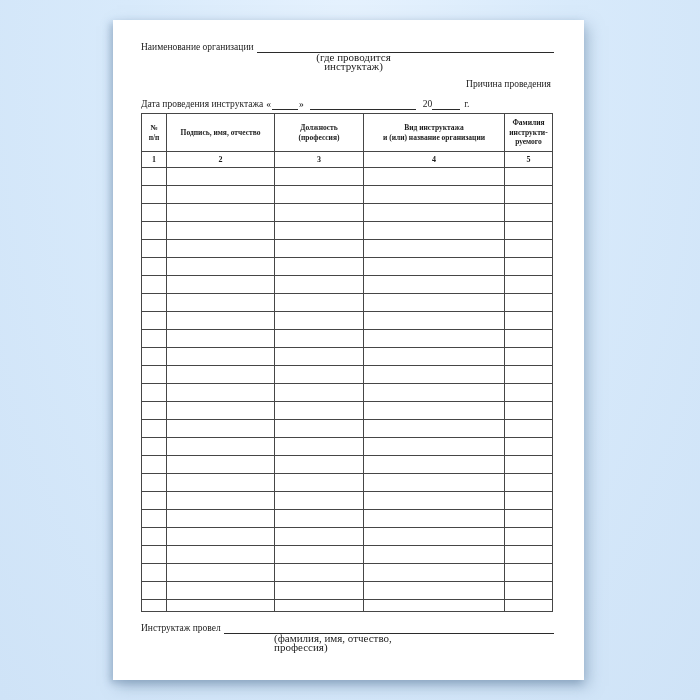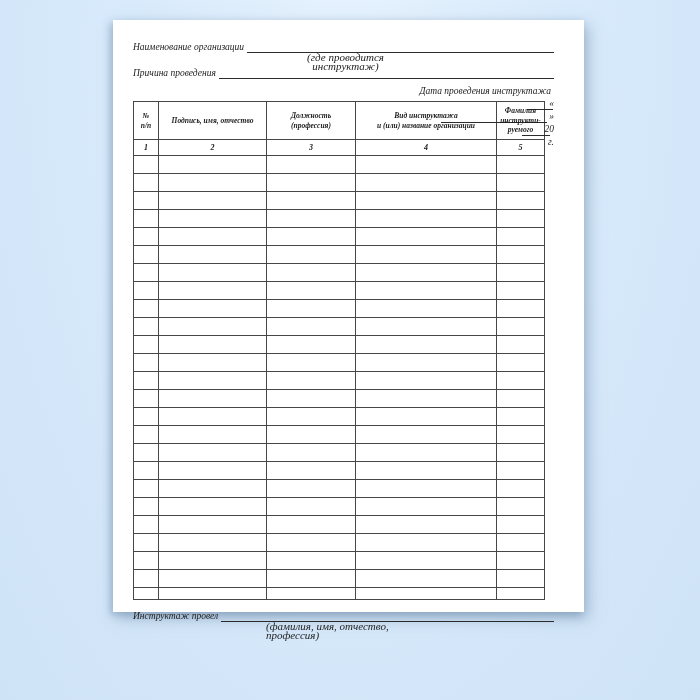--- a/index.html
+++ b/index.html
@@ -13,27 +13,26 @@
     width: 700px;
     height: 700px;
     background: radial-gradient(ellipse at 50% 8%, #e6f2fe 0%, #d8eafb 45%, #cfe3f7 100%);
     overflow: hidden;
   }
   .paper {
     position: absolute;
     left: 113px;
     top: 20px;
     width: 471px;
-    height: 592px;
+    height: 660px;
     background: #ffffff;
     color: #1b1b1b;
-    padding: 20px 30px 0 20px;
+    padding: 20px 30px 0 28px;
     box-shadow: -3px 3px 7px rgba(110, 140, 170, 0.45),
                  4px 6px 14px rgba(105, 135, 165, 0.5);
-    font-style: italic;
   }
   .field-row {
     display: flex;
     align-items: flex-end;
     height: 13px;
     font-size: 9.5px;
     line-height: 12px;
     white-space: nowrap;
   }
   .field-row .label { margin-right: 3px; }
@@ -44,22 +43,22 @@
   }
   .grow { flex: 1 1 auto; }
   .hint-row {
     font-size: 11px;
     line-height: 9px;
     height: 9px;
     color: #222;
   }
   .hint-org   { margin-left: 150px; width: 125px; text-align: center; }
   .hint-footer{ margin-left: 133px; width: 140px; text-align: left; }
-  .row-reason { margin-top: 4px; }
-  .row-date   { margin-top: 6px; flex-direction: column; }
+  .row-reason { margin-top: 16px; flex-direction: column; }
+  .row-date   { margin-top: 6px; }
   .row-footer { margin-top: 9px; }
   .q { font-size: 9.5px; }
   .blank-day  { width: 26px; margin: 0 1px; }
   .blank-month{ width: 106px; margin-left: 6px; margin-right: 7px; }
   .blank-year { width: 28px; margin-right: 4px; }
 
   table.reg {
     border-collapse: collapse;
     table-layout: fixed;
     width: 411px;

